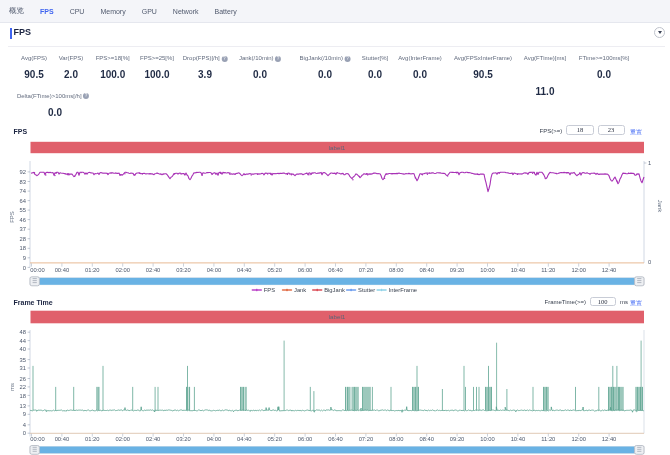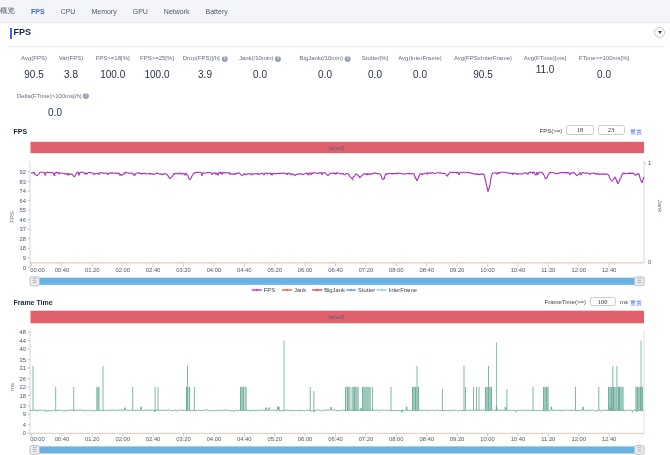--- a/index.html
+++ b/index.html
@@ -1,26 +1,26 @@
 <!DOCTYPE html>
 <html><head><meta charset="utf-8"><style>
 *{margin:0;padding:0;box-sizing:border-box}
 html,body{width:670px;height:455px;background:#fff;font-family:"Liberation Sans",sans-serif;overflow:hidden;position:relative}
-.tabs{position:absolute;left:0;top:0;width:670px;height:23px;background:#f4f5f9;border-bottom:1px solid #e5e7ee;display:flex;align-items:center;padding-left:0}
+.tabs{position:absolute;left:0;top:0;width:670px;height:23px;background:#f4f5f9;border-bottom:1px solid #e5e7ee;display:flex;align-items:center;padding-left:9px}
 .tab{font-size:7px;color:#515a6e;margin-right:16px}
 .tab.cjk{font-size:7.5px}
 .tab.on{color:#3f64f0;font-weight:bold}
 .chead{position:absolute;left:0;top:23px;width:670px;height:23px;background:#fff}
 .cbar{position:absolute;left:10px;top:4.5px;width:2px;height:11px;background:#3f64f0}
 .ctitle{position:absolute;left:13.5px;top:3.5px;font-size:9px;font-weight:bold;color:#1a2340}
 .cdiv{position:absolute;left:8px;top:45.5px;width:657px;height:1px;background:#ededf2}
 .ccirc{position:absolute;left:654px;top:26.5px;width:11px;height:11px;border:1px solid #bfc3cc;border-radius:50%;background:#fff}
 .ccirc:after{content:"";position:absolute;left:2.6px;top:3.8px;border-left:2.6px solid transparent;border-right:2.6px solid transparent;border-top:3.2px solid #3a4154}
 .st{position:absolute;transform:translateX(-50%);font-size:6px;color:#626b7e;white-space:nowrap}
-.sv{position:absolute;transform:translateX(-50%);font-size:10px;font-weight:normal;color:#1f2a44;white-space:nowrap}
+.sv{position:absolute;transform:translateX(-50%);font-size:10px;font-weight:bold;color:#1f2a44;white-space:nowrap}
 .q{display:inline-block;width:6px;height:6px;border-radius:50%;background:#99a1b4;color:#fff;font-size:4.6px;line-height:6px;text-align:center;margin-left:1.5px;vertical-align:0.2px}
 .sect{position:absolute;font-size:7px;font-weight:bold;color:#1a2340}
 .ctrl{position:absolute;font-size:6px;color:#39404e;white-space:nowrap}
 .inp{position:absolute;border:1px solid #c8ccd6;border-radius:2.5px;background:#fff;font-size:6.5px;font-family:"Liberation Serif",serif;color:#2a3040;text-align:center}
 .rst{position:absolute;font-size:6px;color:#4169f5}
 </style></head><body>
 <div class="tabs">
     <span class="tab cjk">概览</span>
     <span class="tab on">FPS</span>
     <span class="tab">CPU</span>
@@ -31,39 +31,39 @@
   </div>
 <div class="chead">
     <div class="cbar"></div>
     <div class="ctitle">FPS</div>
   </div>
 <div class="ccirc"></div>
 <div class="cdiv"></div>
 <div class="st" style="left:34px;top:55px">Avg(FPS)</div>
 <div class="sv" style="left:34px;top:68.5px">90.5</div>
 <div class="st" style="left:71px;top:55px">Var(FPS)</div>
-<div class="sv" style="left:71px;top:68.5px">3.8</div>
+<div class="sv" style="left:71px;top:68.5px">2.0</div>
 <div class="st" style="left:112.7px;top:55px">FPS&gt;=18[%]</div>
 <div class="sv" style="left:112.7px;top:68.5px">100.0</div>
 <div class="st" style="left:157px;top:55px">FPS&gt;=25[%]</div>
 <div class="sv" style="left:157px;top:68.5px">100.0</div>
 <div class="st" style="left:205px;top:55px">Drop(FPS)[/h]<span class="q">?</span></div>
 <div class="sv" style="left:205px;top:68.5px">3.9</div>
 <div class="st" style="left:260px;top:55px">Jank(/10min)<span class="q">?</span></div>
 <div class="sv" style="left:260px;top:68.5px">0.0</div>
 <div class="st" style="left:325px;top:55px">BigJank(/10min)<span class="q">?</span></div>
 <div class="sv" style="left:325px;top:68.5px">0.0</div>
 <div class="st" style="left:375px;top:55px">Stutter[%]</div>
 <div class="sv" style="left:375px;top:68.5px">0.0</div>
 <div class="st" style="left:420px;top:55px">Avg(InterFrame)</div>
 <div class="sv" style="left:420px;top:68.5px">0.0</div>
 <div class="st" style="left:483px;top:55px">Avg(FPSxInterFrame)</div>
 <div class="sv" style="left:483px;top:68.5px">90.5</div>
 <div class="st" style="left:545px;top:55px">Avg(FTime)[ms]</div>
-<div class="sv" style="left:545px;top:64px">11.0</div>
+<div class="sv" style="left:545px;top:86px">11.0</div>
 <div class="st" style="left:604px;top:55px">FTime&gt;=100ms[%]</div>
 <div class="sv" style="left:604px;top:68.5px">0.0</div>
 <div class="st" style="left:53px;top:92.5px">Delta(FTime)&gt;100ms[/h]<span class="q">?</span></div>
 <div class="sv" style="left:55px;top:106.5px">0.0</div>
 <div class="sect" style="left:13.5px;top:128px">FPS</div>
 <div class="ctrl" style="left:539.5px;top:127.5px">FPS(&gt;=)</div>
 <div class="inp" style="left:566px;top:125.2px;width:28px;height:10.3px;line-height:8.5px">18</div>
 <div class="inp" style="left:597.5px;top:125.2px;width:27px;height:10.3px;line-height:8.5px">23</div>
 <div class="rst" style="left:630px;top:127.5px">重置</div>
 <div class="sect" style="left:13.5px;top:298.5px">Frame Time</div>

